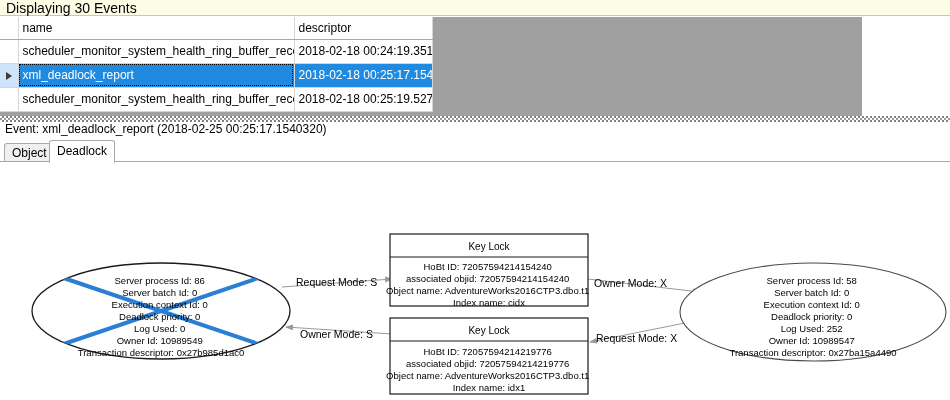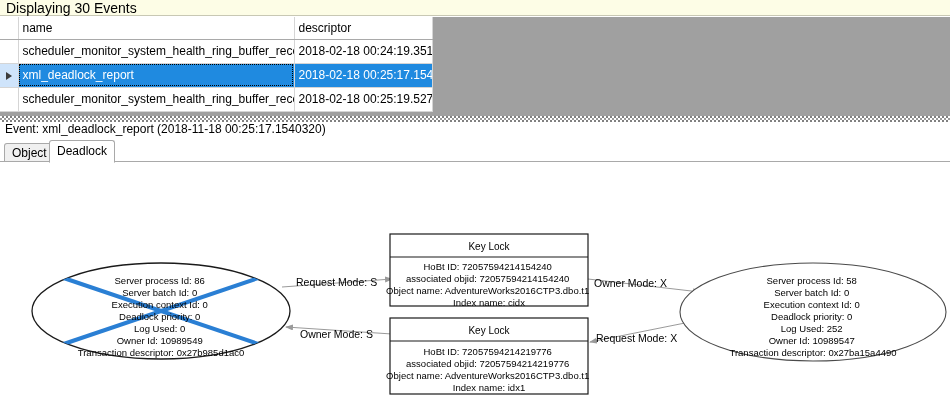--- a/index.html
+++ b/index.html
@@ -36,21 +36,21 @@
     font-size: 14px;
     line-height: 14px;
     color: #000;
     white-space: nowrap;
   }
 
   
   .grid-wrap {
     position: absolute;
     left: 0; top: 17px;
-    width: 950px; height: 99px;
+    width: 862px; height: 99px;
     background: #a0a0a0;
     overflow: hidden;
   }
   .grid {
     position: absolute;
     left: 0; top: 0;
     width: 432px;
     border-collapse: collapse;
     table-layout: fixed;
     background: #ffffff;
@@ -246,21 +246,21 @@
           <td class="data-cell name-cell">scheduler_monitor_system_health_ring_buffer_recorded</td>
           <td class="data-cell">2018-02-18 00:25:19.5276859</td>
         </tr>
       </tbody>
     </table>
   </div>
 
   <div class="splitter"></div>
 
   <div class="event-header">
-    <span class="event-title">Event: xml_deadlock_report (2018-11-18 00:25:17.1540320)</span>
+    <span class="event-title">Event: xml_deadlock_report (2018-02-25 00:25:17.1540320)</span>
   </div>
 
   <div class="tabstrip">
     <div class="tab tab-details">Object</div>
     <div class="tab tab-deadlock active">Deadlock</div>
   </div>
 
   <div class="canvas-panel">
     <svg width="950" height="238" viewBox="0 0 950 238" xmlns="http://www.w3.org/2000/svg">
       <defs>

